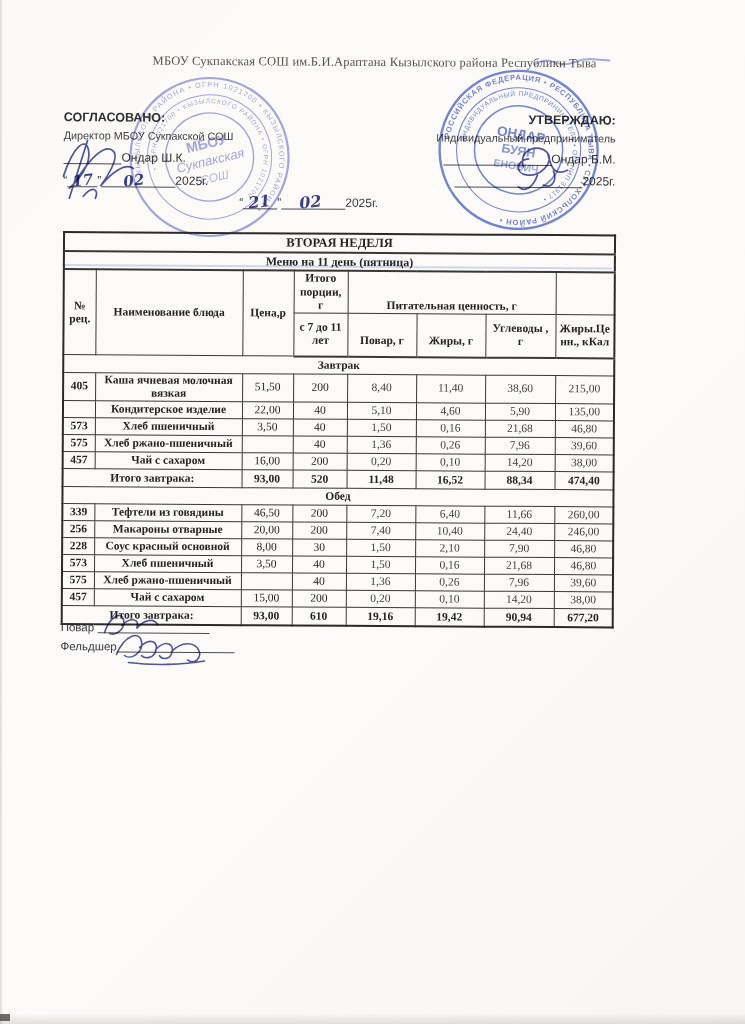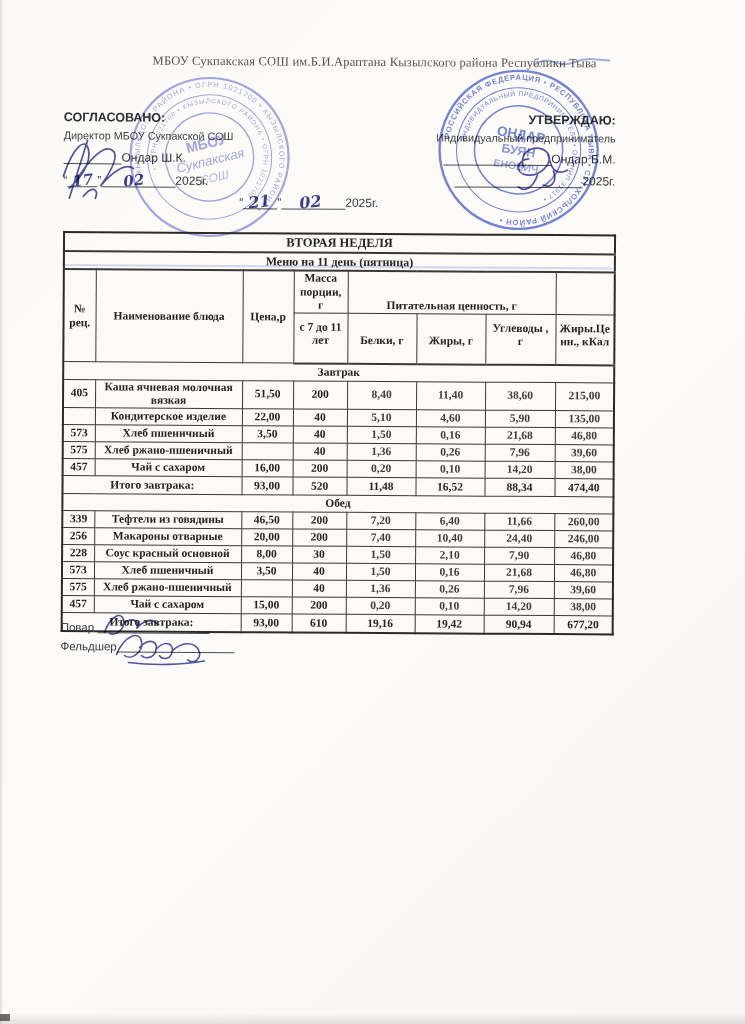--- a/index.html
+++ b/index.html
@@ -55,27 +55,27 @@
   }
   table.menu td{
     border:1px solid #3a3834;padding:0 3px;height:16px;text-align:center;
     overflow:hidden;line-height:1.18;
   }
   table.menu{border:2px solid #2c2a26;}
   tr.week td{font-weight:bold;font-size:12.5px;height:17px;border-bottom-width:2px;}
   tr.day td{font-weight:bold;font-size:12px;height:16px;border-bottom-width:2px;}
   tr.hA td,tr.hB td{font-weight:bold;font-size:11.5px;}
   tr.hA td{height:32px;}
-  tr.hB td{height:34px;border-bottom-width:2px;vertical-align:bottom;padding-bottom:15px;}
+  tr.hB td{height:34px;border-bottom-width:2px;vertical-align:bottom;padding-bottom:8px;}
   td.nut{text-align:left;padding-left:6px;vertical-align:bottom;padding-bottom:4px;}
   tr.section td{font-weight:bold;height:16px;}
   td.dish{text-align:left;font-weight:bold;}
   td.rec{font-weight:bold;}
-  td.b{font-weight:bold;margin-left:48px;}
-  td.val{color:#3e3d3a;font-weight:bold;}
+  td.b{font-weight:normal;margin-left:48px;}
+  td.val{color:#3e3d3a;}
   tr.total td{font-weight:bold;height:17px;}
   td.total-label{text-align:right;padding-right:4px;}
   .artifact-line{position:absolute;left:62px;top:266px;width:549px;height:1.5px;
     background:rgba(125,150,215,.35);}
 
   
   .footer{position:absolute;left:62px;top:622px;font-size:11.5px;color:#36373c;}
   .footer .f-line{margin-bottom:6px;}
   .footer .uline{height:12px;}
 </style>
@@ -166,27 +166,27 @@
           <tr class="week">
         <td colspan="8">ВТОРАЯ НЕДЕЛЯ</td>
       </tr>
       <tr class="day">
         <td colspan="8">Меню на 11 день (пятница)</td>
       </tr>
       <tr class="hA">
         <td rowspan="2">№ рец.</td>
         <td rowspan="2">Наименование блюда</td>
         <td rowspan="2">Цена,р</td>
-        <td>Масса порции, г</td>
+        <td>Итого порции, г</td>
         <td colspan="3" class="nut">Питательная ценность, г</td>
         <td></td>
       </tr>
       <tr class="hB">
         <td>с 7 до 11 лет</td>
-        <td>Белки, г</td>
+        <td>Повар, г</td>
         <td>Жиры, г</td>
         <td>Углеводы , г</td>
         <td>Жиры.Це нн., кКал</td>
       </tr>
 
       <tr class="section">
         <td colspan="8">Завтрак</td>
       </tr>
       <tr>
         <td class="rec">405</td>

